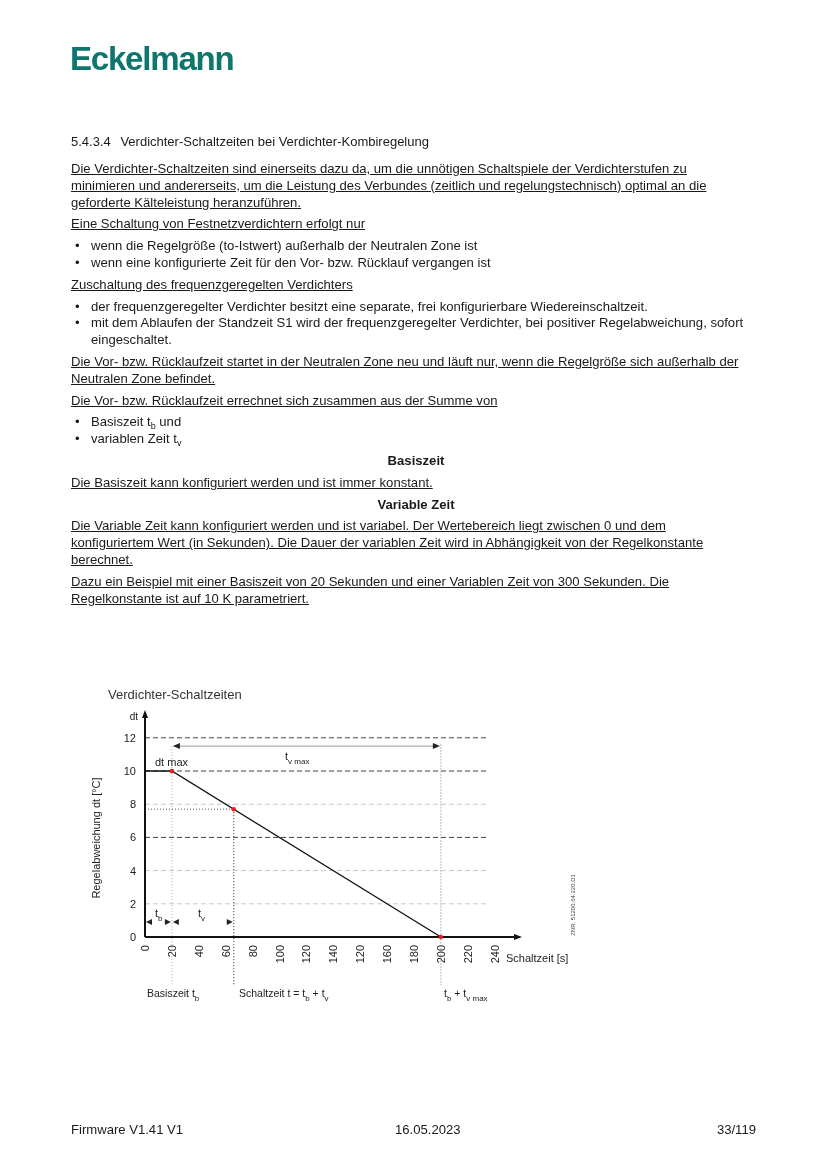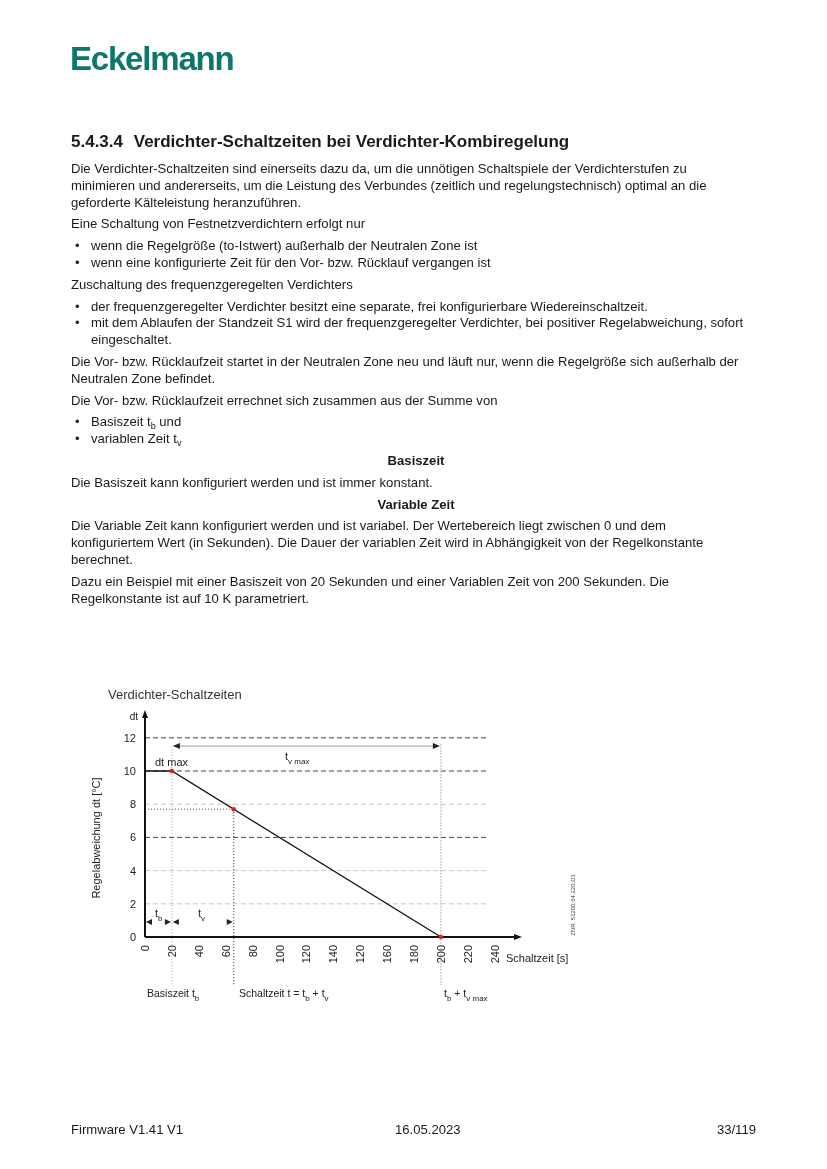--- a/index.html
+++ b/index.html
@@ -1,23 +1,23 @@
 <!DOCTYPE html>
 <html><head>
 <meta charset="utf-8">
 <style>
   html, body { margin: 0; padding: 0; background: #ffffff; }
   body { width: 827px; height: 1169px; position: relative; overflow: hidden;
          font-family: "Liberation Sans", sans-serif; color: #1a1a1a; }
   .logo { position: absolute; left: 70px; top: 40px; font-size: 33px; font-weight: bold;
           color: #0f766e; letter-spacing: -1.2px; font-family: "Liberation Sans", sans-serif; }
   .content { position: absolute; left: 71px; top: 133px; width: 690px; font-size: 13.1px; line-height: 16.8px; }
-  h2 { font-size: 17px; font-weight: bold; margin: 0 0 10px 0; line-height: 18px; }
+  h2 { font-size: 13px; font-weight: normal; margin: 0 0 10px 0; line-height: 18px; }
   h2 .num { margin-right: 6px; }
-  p { margin: 0 11px 5px 0; }
+  p { margin: 0 11px 5px 0; text-decoration: underline; }
   ul { margin: 0 0 5px 0; padding: 0; list-style: none; }
   ul li { position: relative; padding-left: 20px; margin-bottom: 0; }
   ul li::before { content: "•"; position: absolute; left: 4px; top: 0; }
   h3 { font-size: 13.1px; font-weight: bold; margin: 0 0 5px 0; line-height: 16.8px; text-align: center; }
   sub { font-size: 9px; vertical-align: -3px; line-height: 0; }
   .chart { position: absolute; left: 0; top: 0; }
   .footer { position: absolute; top: 1122px; left: 71px; width: 685px; font-size: 13.1px; }
   .footer .left { position: absolute; left: 0; text-align: center; }
   .footer .mid { position: absolute; left: 324px; }
   .footer .right { position: absolute; right: 0; }
@@ -47,21 +47,21 @@
   <p>Die Vor- bzw. Rücklaufzeit startet in der Neutralen Zone neu und läuft nur, wenn die Regelgröße sich außerhalb der Neutralen Zone befindet.</p>
   <p>Die Vor- bzw. Rücklaufzeit errechnet sich zusammen aus der Summe von</p>
   <ul>
     <li><span>Basiszeit t</span><sub>b</sub><span> und</span></li>
     <li><span>variablen Zeit t</span><sub>v</sub></li>
   </ul>
   <h3>Basiszeit</h3>
   <p>Die Basiszeit kann konfiguriert werden und ist immer konstant.</p>
   <h3>Variable Zeit</h3>
   <p>Die Variable Zeit kann konfiguriert werden und ist variabel. Der Wertebereich liegt zwischen 0 und dem konfiguriertem Wert (in Sekunden). Die Dauer der variablen Zeit wird in Abhängigkeit von der Regelkonstante berechnet.</p>
-  <p>Dazu ein Beispiel mit einer Basiszeit von 20 Sekunden und einer Variablen Zeit von 200 Sekunden. Die Regelkonstante ist auf 10 K parametriert.</p>
+  <p>Dazu ein Beispiel mit einer Basiszeit von 20 Sekunden und einer Variablen Zeit von 300 Sekunden. Die Regelkonstante ist auf 10 K parametriert.</p>
 </div>
 
 <svg class="chart" id="chart" width="827" height="1169">
   <text id="chart-title" x="108" y="699" font-size="13" fill="#333">Verdichter-Schaltzeiten</text>
   <text id="y-axis-name" x="138" y="720" font-size="10" fill="#222" text-anchor="end">dt</text>
   <text id="y-label" font-size="11" fill="#222" text-anchor="middle" transform="translate(100,838) rotate(-90)">Regelabweichung dt [°C]</text>
   <text id="x-label" x="506" y="962" font-size="11" fill="#222">Schaltzeit [s]</text>
   <text id="znr" font-size="6" fill="#444" text-anchor="middle" transform="translate(575,905) rotate(-90)">ZNR. 51200.64.220.D1</text>
   <g id="chart-layer">
       <line x1="145" x2="487" y1="837.4" y2="837.4" stroke="#444" stroke-width="1" stroke-dasharray="5,3"></line>

